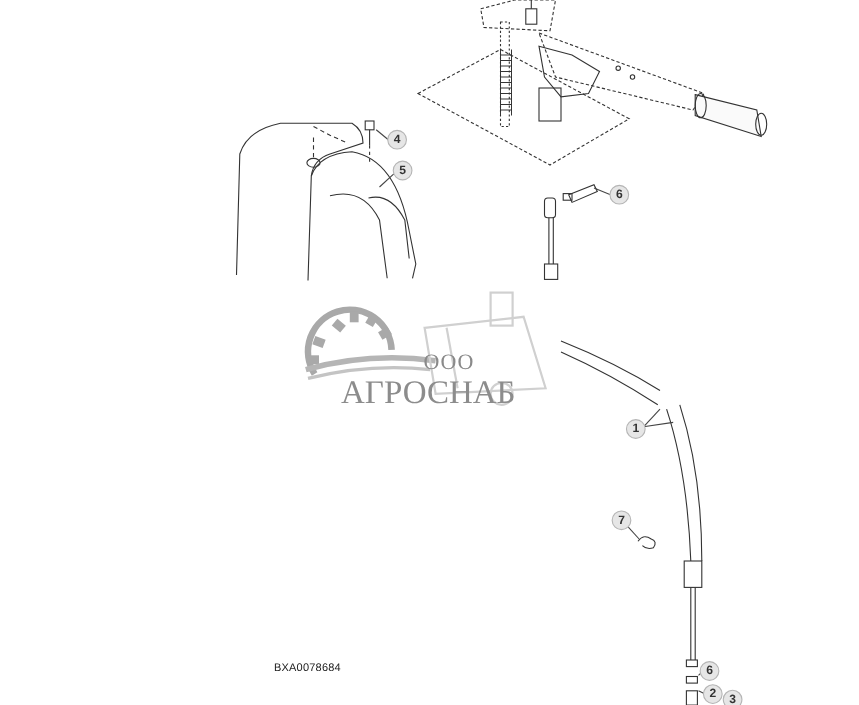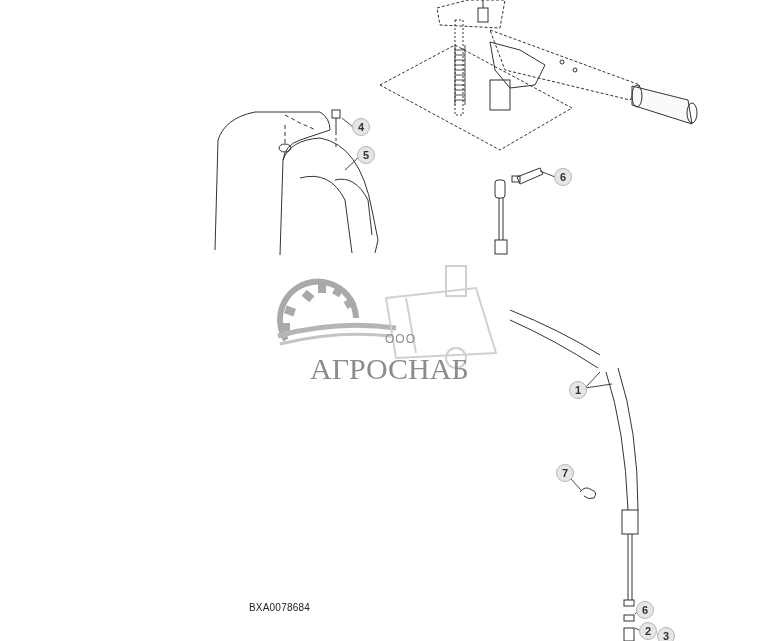--- a/index.html
+++ b/index.html
@@ -7,23 +7,23 @@
          font-family:"Liberation Sans", sans-serif; }
   svg.drawing { position:absolute; left:0; top:0; }
   .callout { position:absolute; width:18px; height:18px; border-radius:50%;
              background:#e6e6e6; border:1px solid #b5b5b5;
              font-size:11px; font-weight:bold; color:#333;
              display:flex; align-items:center; justify-content:center;
              box-sizing:border-box; }
   .figure-id { position:absolute; left:249px; top:602px; font-size:10px; color:#222; letter-spacing:0.2px; }
   .watermark { position:absolute; left:246px; top:258px; width:262px; height:130px;
                background:rgba(255,255,255,0.82); }
-  .wm-ooo { position:absolute; left:385px; top:332px; font-size:12px; color:#8a8a8a;
-            font-family:Liberation Sans, sans-serif; letter-spacing:1px; }
-  .wm-brand { position:absolute; left:310px; top:352px; font-size:30px; color:#8c8c8c;
+  .wm-ooo { position:absolute; left:385px; top:318px; font-size:20px; color:#8a8a8a;
+            font-family:Liberation Serif, serif; letter-spacing:1px; }
+  .wm-brand { position:absolute; left:310px; top:340px; font-size:30px; color:#8c8c8c;
               font-family:"Liberation Serif", serif; letter-spacing:0px; }
 </style>
 </head>
 <body>
 
 <svg class="drawing" width="781" height="641" viewBox="0 0 781 641" xmlns="http://www.w3.org/2000/svg">
   <g fill="none" stroke="#333" stroke-width="1">
 
     <g stroke-dasharray="3,2">
       <polygon points="380,85 455,45 572,108 500,150"></polygon>

